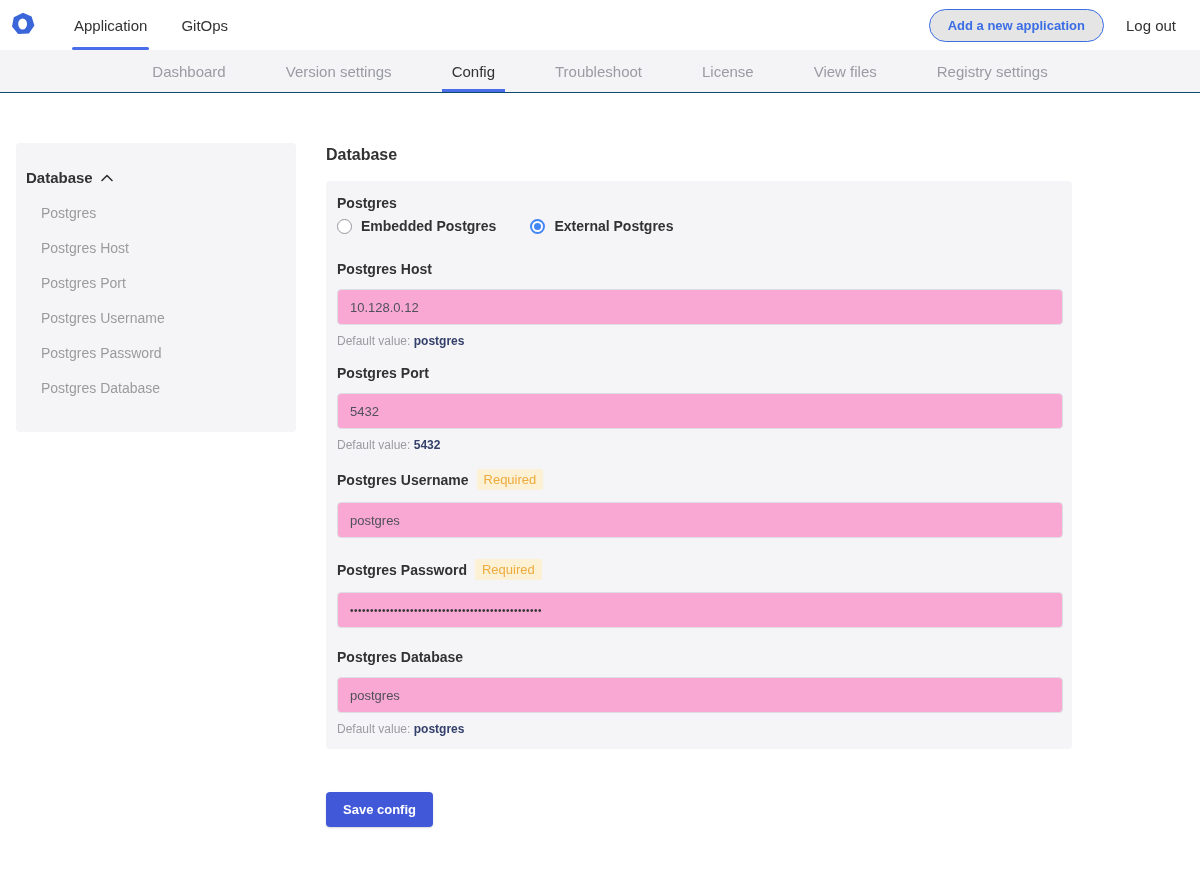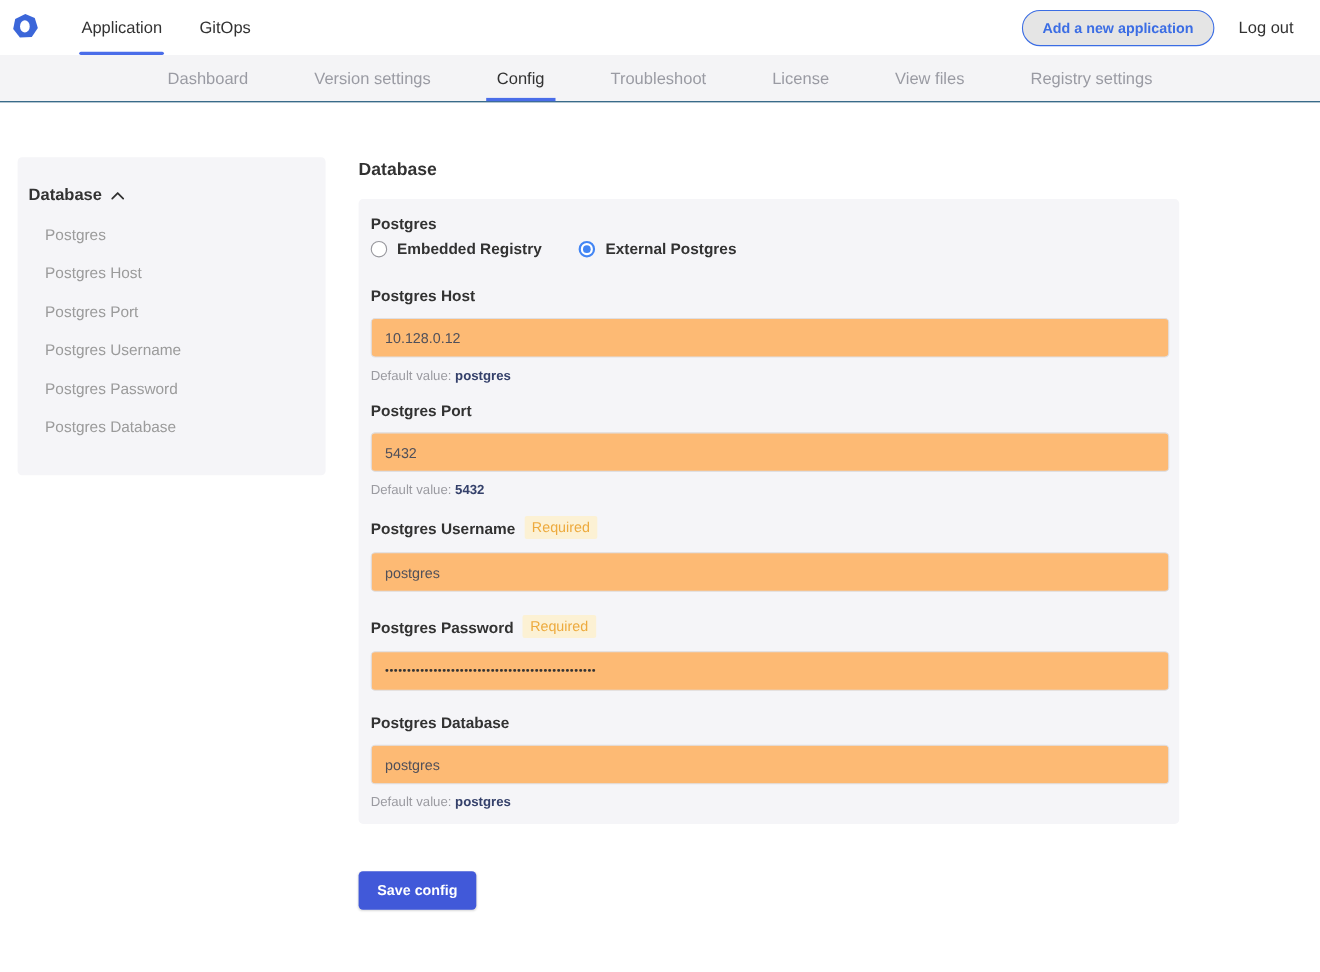--- a/index.html
+++ b/index.html
@@ -83,21 +83,21 @@
 
   .field{margin-bottom:2px;}
   .field-label-row{display:flex;align-items:center;margin:0 0 12px 0;}
   .field-label{font-size:14px;font-weight:bold;}
   .req-badge{
     background:var(--badge-bg);color:var(--badge-fg);font-size:13px;
     padding:3px 7px;border-radius:2px;margin-left:8px;font-weight:400;
   }
   .text-input{
     width:726px;height:36px;border:1px solid var(--border);border-radius:4px;
-    background:#fdba74;padding:0 12px;font-size:13px;color:#50505a;outline:none;
+    background:#f9a8d4;padding:0 12px;font-size:13px;color:#50505a;outline:none;
     font-family:inherit;display:block;
   }
   .text-input.pw{font-size:10px;letter-spacing:0.5px;color:#333;}
   .default-row{font-size:12px;color:#9b9ba1;margin:9px 0 17px 0;}
   .default-row b{color:var(--navy);font-weight:bold;}
   .no-default-gap{height:19px;}
 
   .save-btn{
     margin-top:43px;background:var(--btn);color:#fff;border:none;border-radius:4px;
     font-size:13px;font-weight:bold;padding:10px 17px;cursor:pointer;font-family:inherit;
@@ -158,21 +158,21 @@
 
   <div class="main">
     <h1 class="page-title">Database</h1>
 
     <div class="panel">
       <div class="group-label">Postgres</div>
 
       <div class="radio-row">
         <div class="radio-opt">
           <span class="radio-circle"></span>
-          <span class="radio-label">Embedded Registry</span>
+          <span class="radio-label">Embedded Postgres</span>
         </div>
         <div class="radio-opt">
           <span class="radio-circle checked"></span>
           <span class="radio-label">External Postgres</span>
         </div>
       </div>
 
       <div class="field">
         <div class="field-label-row">
           <span class="field-label">Postgres Host</span>

